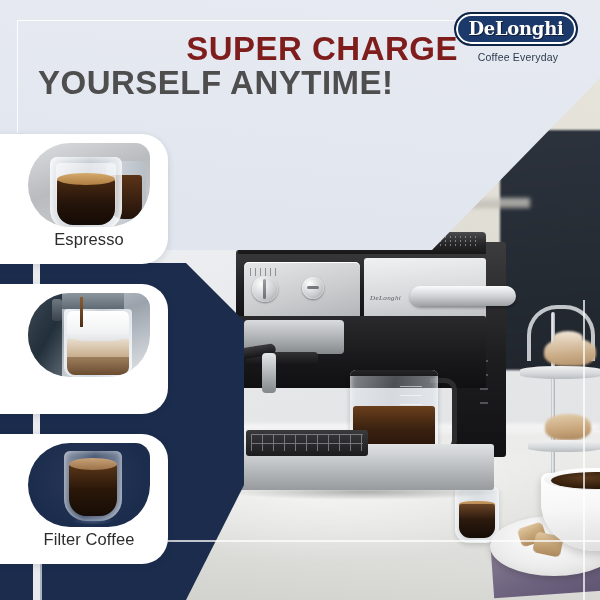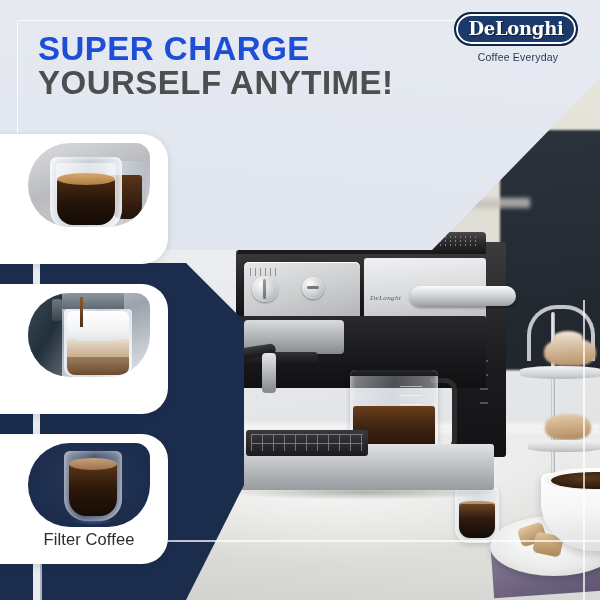--- a/index.html
+++ b/index.html
@@ -256,21 +256,21 @@
     clip-path:polygon(0 0, 600px 0, 600px 78px, 432px 250px, 0 250px);
   }
   .top-frame{
     position:absolute;left:17px;top:20px;width:440px;height:112px;
     border:1.5px solid rgba(255,255,255,.85);border-right:none;border-bottom:none;
   }
   .headline{
     position:absolute;left:38px;top:32px;width:420px;
     line-height:1.02;letter-spacing:.5px;
   }
-  .h-l1{font-size:33px;font-weight:bold;color:#1d4ed8;display:block;}
+  .h-l1{font-size:33px;font-weight:bold;color:#7f1d1d;display:block;text-align:right;}
   .h-l2{font-size:33px;font-weight:bold;color:#4e4e4e;display:block;}
 
   
   .logo{position:absolute;right:18px;top:12px;width:128px;text-align:center;}
   .logo-pill{
     width:124px;height:34px;border-radius:17px;
     background:#1b3a6b;border:2.5px solid #0f2547;
     box-shadow:inset 0 0 0 2px #ffffff;
     display:flex;align-items:center;justify-content:center;box-sizing:border-box;
   }
@@ -448,20 +448,21 @@
     <div class="card-img img-espresso">
       <span class="bg-glass">
           <i></i>
         </span>
       <span class="glass">
         <span class="inner"></span>
         <span class="liq"></span>
         <span class="crema"></span>
       </span>
     </div>
+    <div class="card-label">Espresso</div>
   </div>
 
   <div class="card c2">
     <div class="card-img img-capp">
       <span class="machine-side"></span>
       <span class="machine-top"></span>
       <span class="spout"></span>
       <span class="glass">
         <span class="dark"></span>
         <span class="mid"></span>

